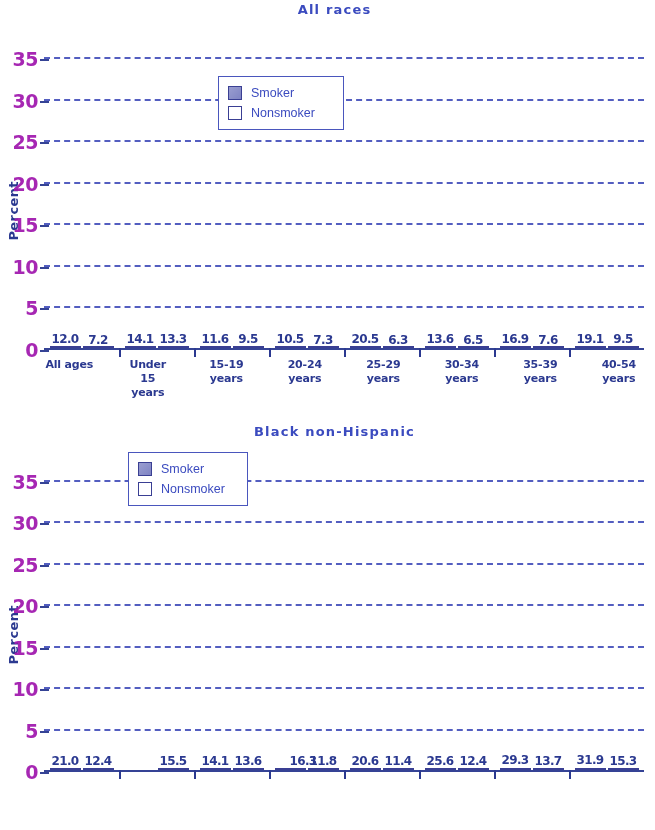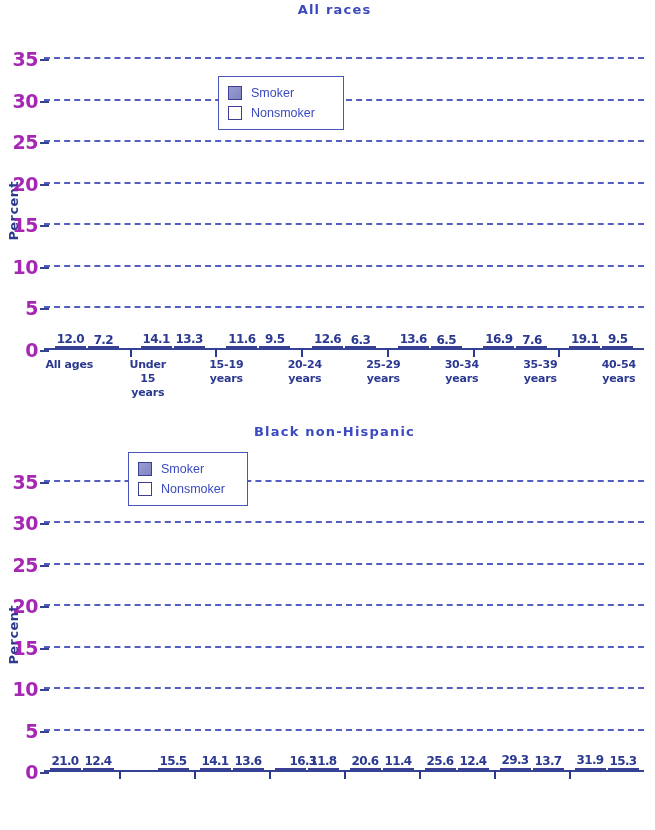--- a/index.html
+++ b/index.html
@@ -268,21 +268,33 @@
             </div>
             <div class="bar-wrap">
               <span class="val" style="bottom: calc(27.1429% + 1px);">9.5</span>
               <div class="bar nonsmoker" style="height: 27.1429%;"></div>
             </div>
           </div>
         </div>
         <div class="group">
           <div class="bars">
             <div class="bar-wrap">
-              <span class="val" style="bottom: calc(31.4286% + 1px);">12.6</span>
+              <span class="val" style="bottom: calc(30% + 1px);">10.5</span>
+              <div class="bar smoker" style="height: 30%;"></div>
+            </div>
+            <div class="bar-wrap">
+              <span class="val" style="bottom: calc(20.8571% + 1px);">7.3</span>
+              <div class="bar nonsmoker" style="height: 20.8571%;"></div>
+            </div>
+          </div>
+        </div>
+        <div class="group">
+          <div class="bars">
+            <div class="bar-wrap">
+              <span class="val" style="bottom: calc(31.4286% + 1px);">20.5</span>
               <div class="bar smoker" style="height: 31.4286%;"></div>
             </div>
             <div class="bar-wrap">
               <span class="val" style="bottom: calc(18% + 1px);">6.3</span>
               <div class="bar nonsmoker" style="height: 18%;"></div>
             </div>
           </div>
         </div>
         <div class="group">
           <div class="bars">

